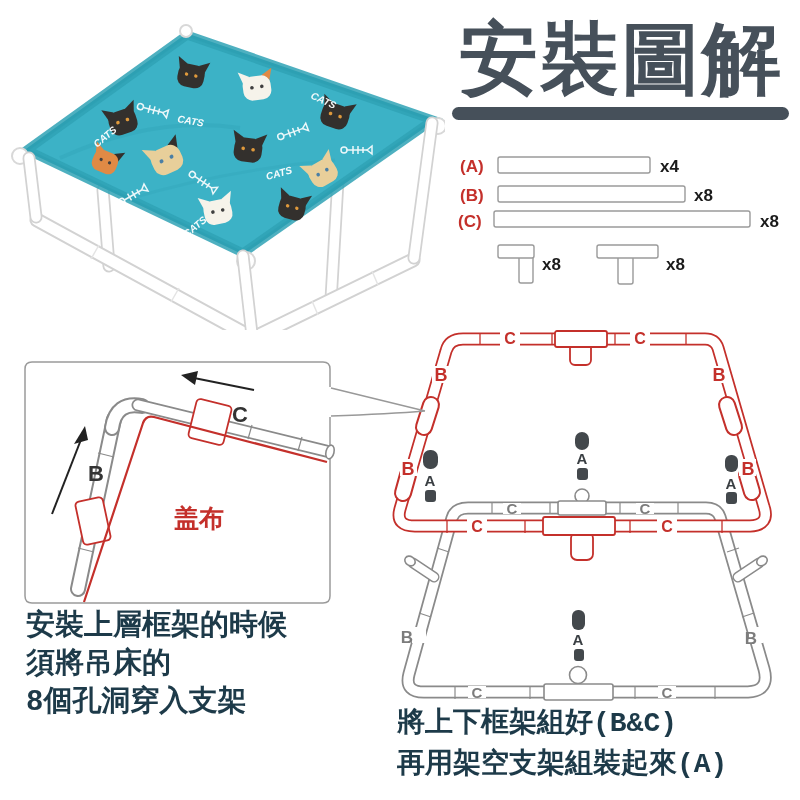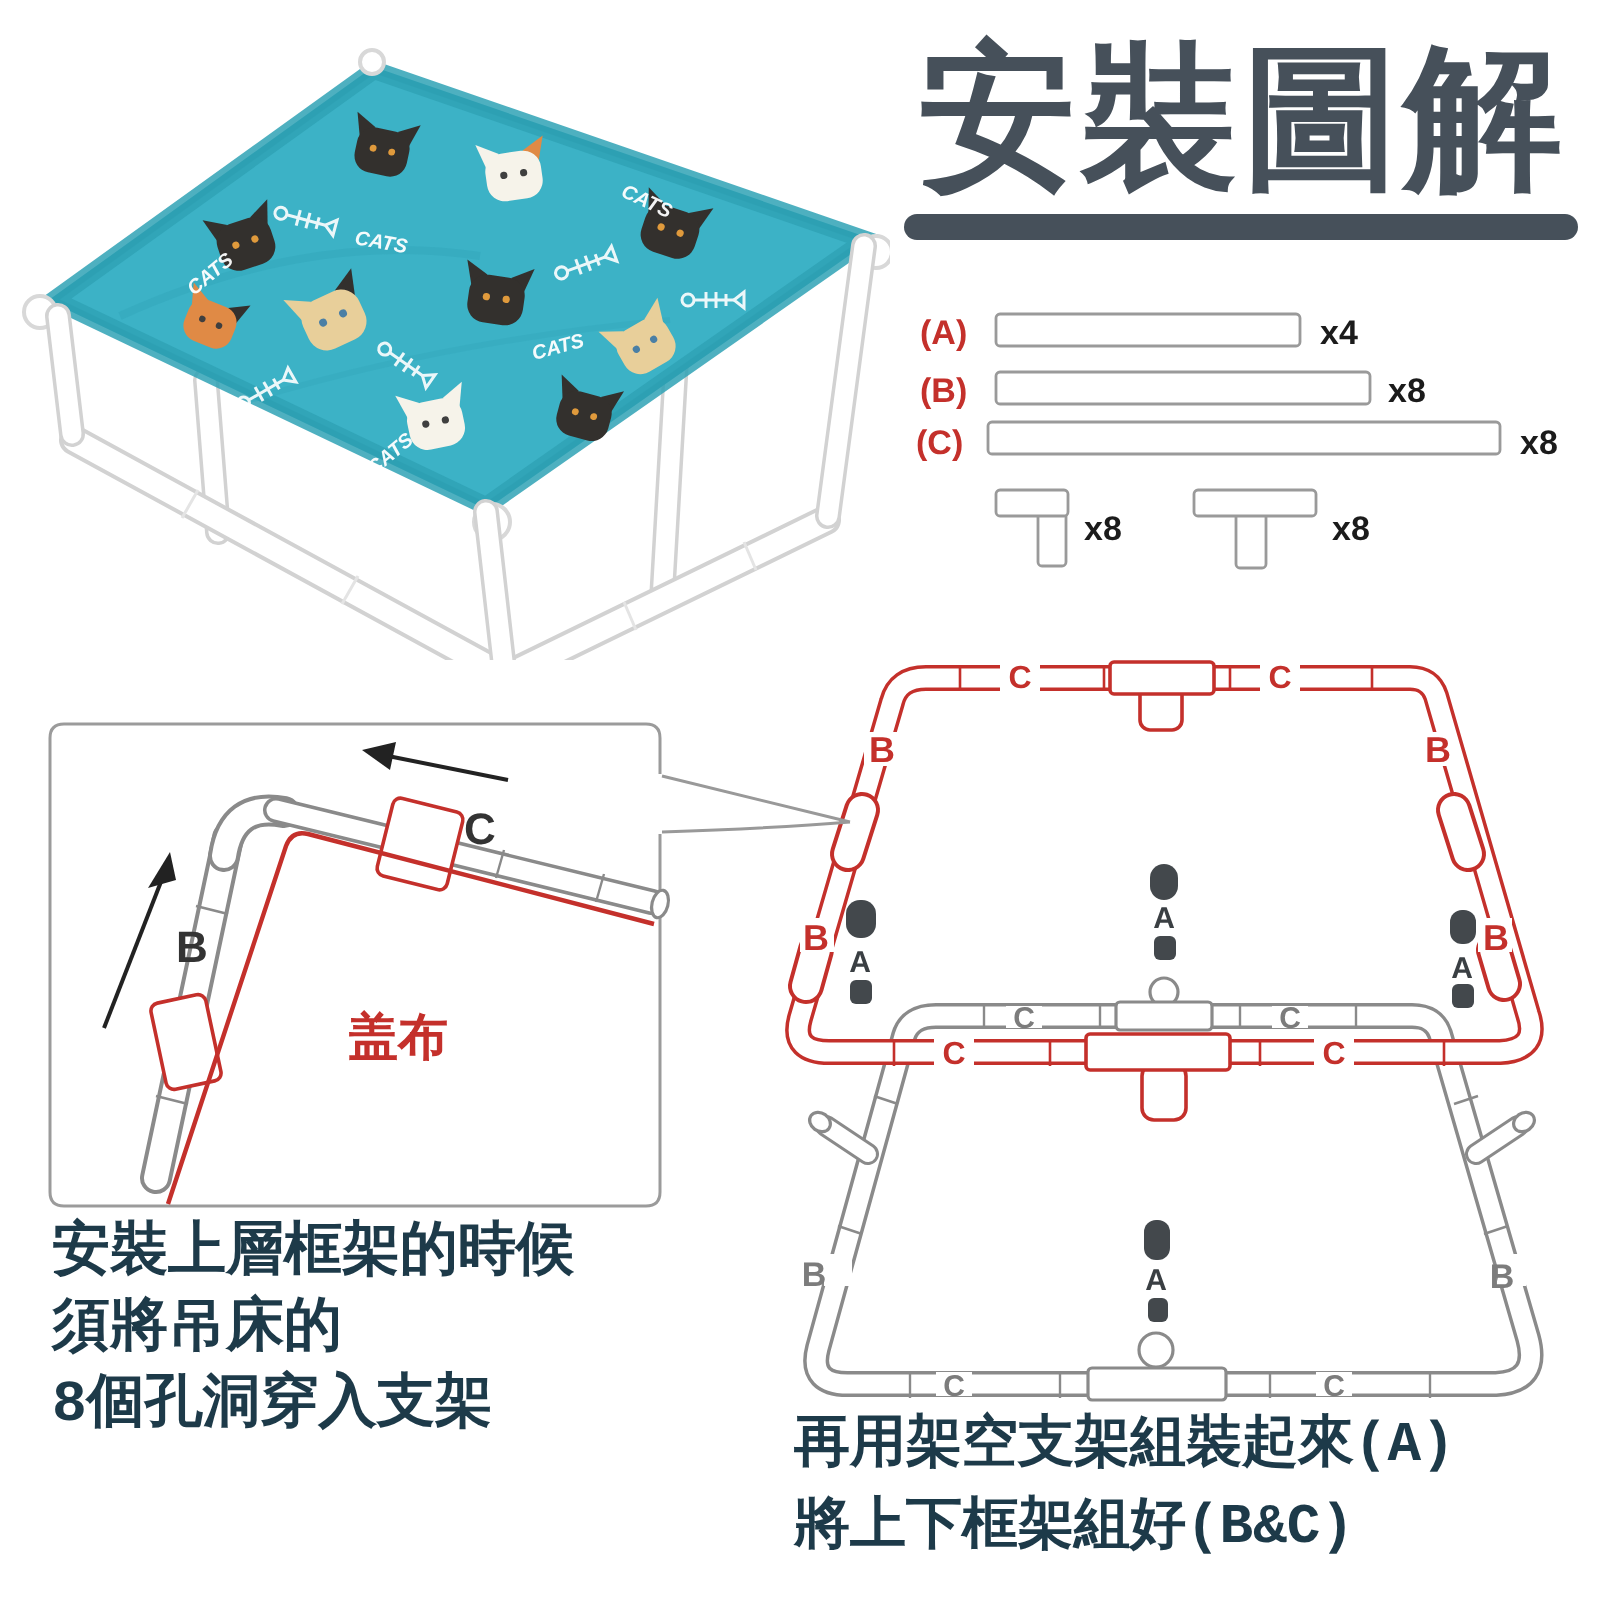--- a/index.html
+++ b/index.html
@@ -383,17 +383,17 @@
       <text class="cover" x="174" y="202">盖布</text>
     </g>
   </svg>
 
   <div class="abs note note-left">
     <div>安裝上層框架的時候</div>
     <div>須將吊床的</div>
     <div>8個孔洞穿入支架</div>
   </div>
   <div class="abs note note-right">
+    <div>將上下框架組好(B&amp;C)</div>
     <div>再用架空支架組裝起來(A)</div>
-    <div>將上下框架組好(B&amp;C)</div>
   </div>
 
 </div>
 
 </body></html>

